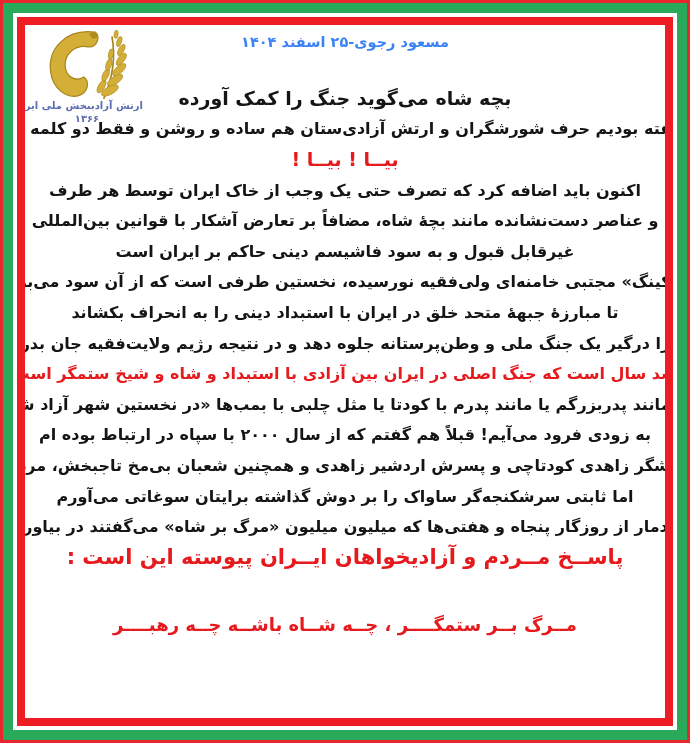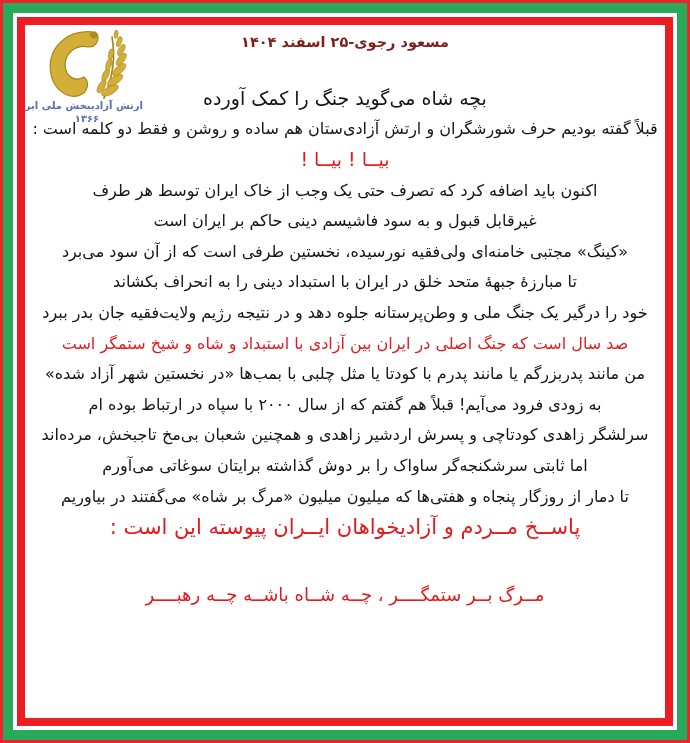--- a/index.html
+++ b/index.html
@@ -40,21 +40,21 @@
     position: relative;
     overflow: hidden;
   }
   .byline {
     position: absolute;
     top: 9px; left: 0; right: 0;
     text-align: center;
     direction: rtl;
     font-weight: 700;
     font-size: 14.5px;
-    color: #7f1d1d;
+    color: #3b82f6;
   }
   .logo {
     position: absolute;
     top: 1px; left: 6px;
     width: 112px;
     text-align: center;
   }
   .logo svg { display: block; margin: 0 auto; }
   .logo-caption {
     direction: rtl;
@@ -78,21 +78,21 @@
     display: flex;
     flex-direction: column;
   }
   .line {
     direction: rtl;
     height: 30.6px;
     display: flex;
     align-items: center;
     justify-content: center;
     text-align: right;
-    font-weight: 400;
+    font-weight: 700;
     font-size: 16px;
     color: #151515;
     white-space: nowrap;
   }
   .line.xl  { font-size: 19px; }
   .line.red { color: #e6191d; }
   .line.md  { font-size: 21px; }
   .line.lg2 { font-size: 18px; letter-spacing: 0.5px; margin-top: 37px; }
 </style>
 </head>
@@ -130,20 +130,21 @@
             <div class="logo-year">۱۳۶۶</div>
           </div>
 
           <div class="byline">مسعود رجوی-۲۵ اسفند ۱۴۰۴</div>
 
           <div class="body-lines">
             <div class="line xl">بچه شاه می‌گوید جنگ را کمک آورده</div>
             <div class="line">قبلاً گفته بودیم حرف شورشگران و ارتش آزادی‌ستان هم ساده و روشن و فقط دو کلمه است :</div>
             <div class="line xl red">بیــا ! بیــا !</div>
             <div class="line">اکنون باید اضافه کرد که تصرف حتی یک وجب از خاک ایران توسط هر طرف</div>
+            <div class="line">و عناصر دست‌نشانده مانند بچهٔ شاه، مضافاً بر تعارض آشکار با قوانین بین‌المللی</div>
             <div class="line">غیرقابل قبول و به سود فاشیسم دینی حاکم بر ایران است</div>
             <div class="line">«کینگ» مجتبی خامنه‌ای ولی‌فقیه نورسیده، نخستین طرفی است که از آن سود می‌برد</div>
             <div class="line">تا مبارزهٔ جبههٔ متحد خلق در ایران با استبداد دینی را به انحراف بکشاند</div>
             <div class="line">خود را درگیر یک جنگ ملی و وطن‌پرستانه جلوه دهد و در نتیجه رژیم ولایت‌فقیه جان بدر ببرد</div>
             <div class="line red">صد سال است که جنگ اصلی در ایران بین آزادی با استبداد و شاه و شیخ ستمگر است</div>
             <div class="line">من مانند پدربزرگم یا مانند پدرم با کودتا یا مثل چلبی با بمب‌ها «در نخستین شهر آزاد شده»</div>
             <div class="line">به زودی فرود می‌آیم! قبلاً هم گفتم که از سال ۲۰۰۰ با سپاه در ارتباط بوده ام</div>
             <div class="line">سرلشگر زاهدی کودتاچی و پسرش اردشیر زاهدی و همچنین شعبان بی‌مخ تاجبخش، مرده‌اند</div>
             <div class="line">اما ثابتی سرشکنجه‌گر ساواک را بر دوش گذاشته برایتان سوغاتی می‌آورم</div>
             <div class="line">تا دمار از روزگار پنجاه و هفتی‌ها که میلیون میلیون «مرگ بر شاه» می‌گفتند در بیاوریم</div>

